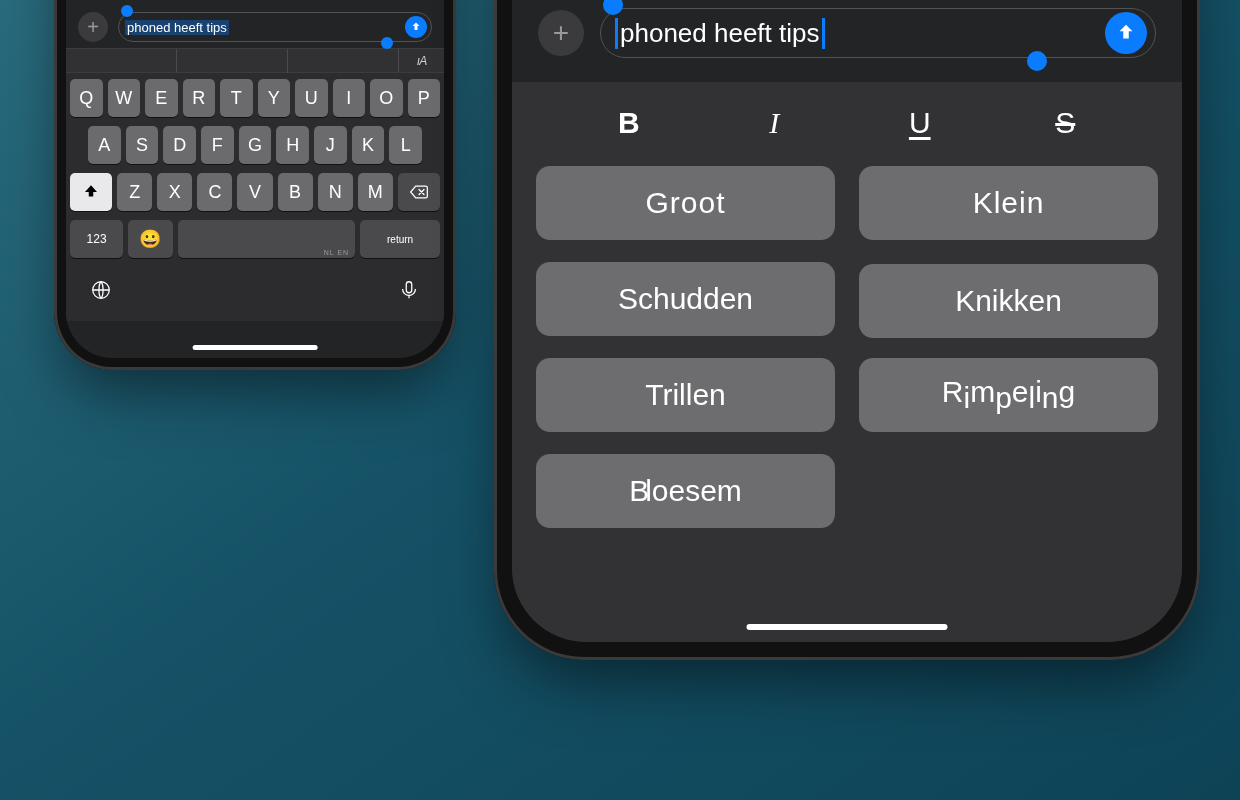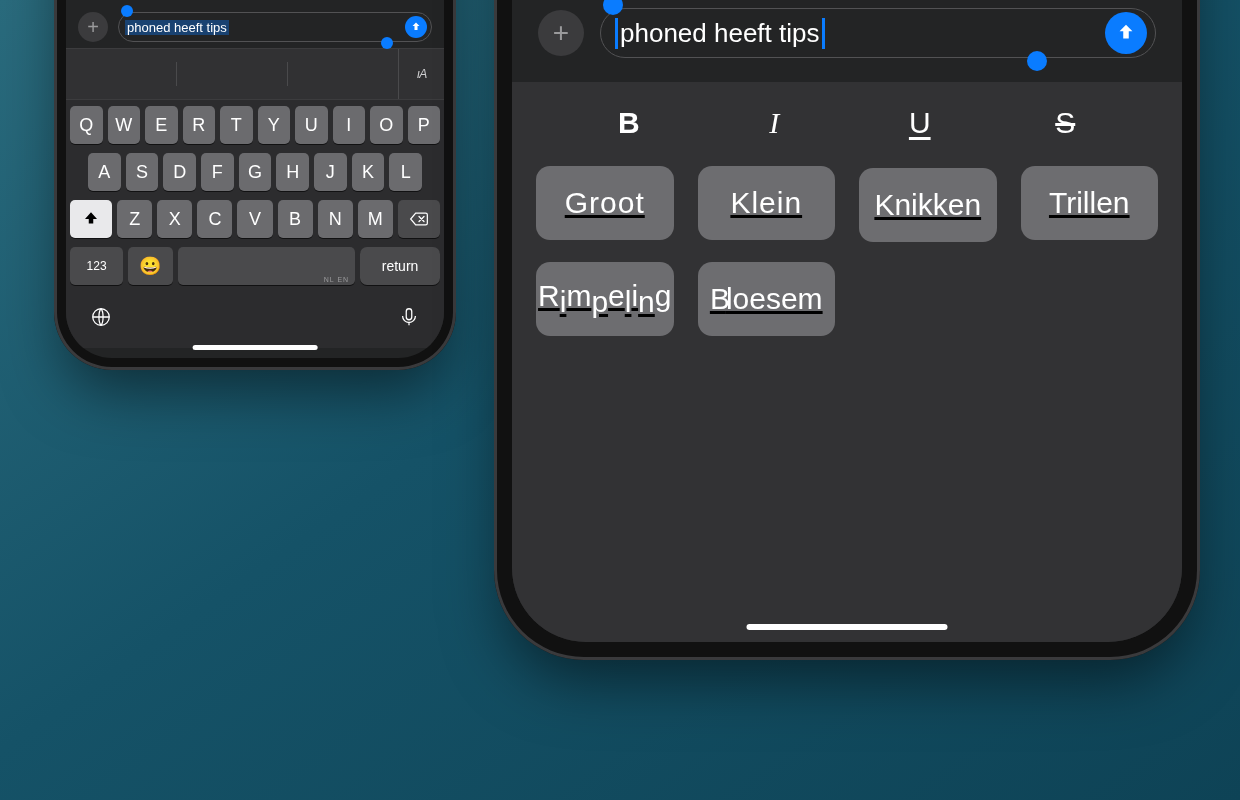--- a/index.html
+++ b/index.html
@@ -98,21 +98,21 @@
   .send-btn {
     width: 22px; height: 22px; border-radius: 50%;
     background: var(--accent);
     display: flex; align-items: center; justify-content: center;
     margin-left: auto;
   }
   .send-btn svg { width: 12px; height: 12px; fill: #fff; }
 
   
   .sugg-bar {
-    height: 52px;
+    height: 25px;
     background: #313133;
     display: flex; align-items: center;
     border-top: 1px solid #3c3c3e;
     border-bottom: 1px solid #3c3c3e;
   }
   .sugg-bar .slot {
     flex: 1; text-align: center; color: #8e8e90;
     border-left: 1px solid #4a4a4c; height: 24px;
   }
   .sugg-bar .slot:first-child { border-left: none; }
@@ -140,21 +140,21 @@
     font-size: 18px;
     box-shadow: 0 1px 0 rgba(0,0,0,.6);
   }
   .key.dark { background: var(--key-bg-dark); }
   .key.shift { flex: 1.2; background:#e9e9eb; color:#000; }
   .key.del { flex: 1.2; }
   .krow.r2 { padding: 0 18px; }
   .krow.r4 .key.num { flex: 1.2; font-size: 12px; }
   .krow.r4 .key.space { flex: 4; position:relative; }
   .krow.r4 .key.space .lang-hint{position:absolute;right:6px;bottom:2px;font-size:7px;color:#9a9a9c;letter-spacing:1px;}
-  .krow.r4 .key.ret { flex: 1.8; font-size: 14px; border-radius: 7px; }
+  .krow.r4 .key.ret { flex: 1.8; font-size: 10px; }
   .krow.r4 .key.emoji { flex: 1; }
   .bottom-bar {
     background: var(--kb-bg);
     display: flex; justify-content: space-between;
     padding: 8px 24px 16px;
   }
   .bb-icon { color: #fff; }
   .bb-icon svg { width: 22px; height: 22px; stroke:#fff; fill:none; stroke-width:1.4; }
 
   
@@ -208,23 +208,22 @@
     display:flex; justify-content:space-around;
     padding: 6px 20px 26px;
   }
   .fmt-item { color:#fff; font-size:30px; width:34px; text-align:center; }
   .fmt-italic { font-style:italic; font-family:"Times New Roman",serif; }
   .fmt-underline { text-decoration:underline; text-underline-offset:4px; }
   .fmt-strike { text-decoration:line-through; }
 
   .fx-grid {
     display:grid;
-    grid-template-columns: 1fr 1fr 1fr 1fr;
+    grid-template-columns: 1fr 1fr;
     gap: 22px 24px;
-    text-decoration: underline;
   }
   .fx-btn {
     background: var(--effect-bg);
     border-radius: 14px;
     height: 74px;
     display:flex;align-items:center;justify-content:center;
     color:#fff; font-size:30px;
   }
   
   .fx-groot   { letter-spacing:1px; }
@@ -356,20 +355,21 @@
       <div class="fmt-row">
         <div class="fmt-item" style="font-weight:800">B</div>
         <div class="fmt-item fmt-italic">I</div>
         <div class="fmt-item fmt-underline">U</div>
         <div class="fmt-item fmt-strike">S</div>
       </div>
 
       <div class="fx-grid">
         <div class="fx-btn fx-groot">Groot</div>
         <div class="fx-btn fx-klein">Klein</div>
+        <div class="fx-btn">Schudden</div>
         <div class="fx-btn fx-knikken">Knikken</div>
         <div class="fx-btn">Trillen</div>
         <div class="fx-btn fx-rimpeling" id="fx-rimpeling">
             <span class="ch">R</span>
             <span class="ch">i</span>
             <span class="ch">m</span>
             <span class="ch">p</span>
             <span class="ch">e</span>
             <span class="ch">l</span>
             <span class="ch">i</span>

